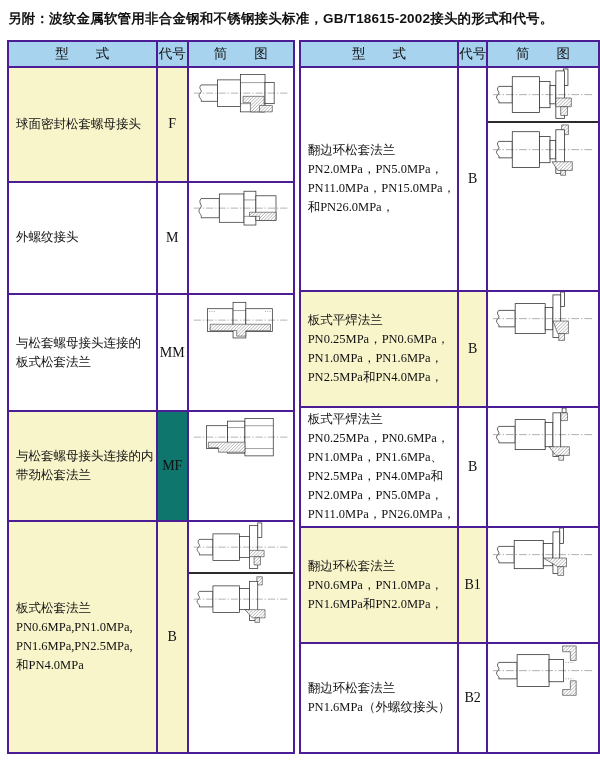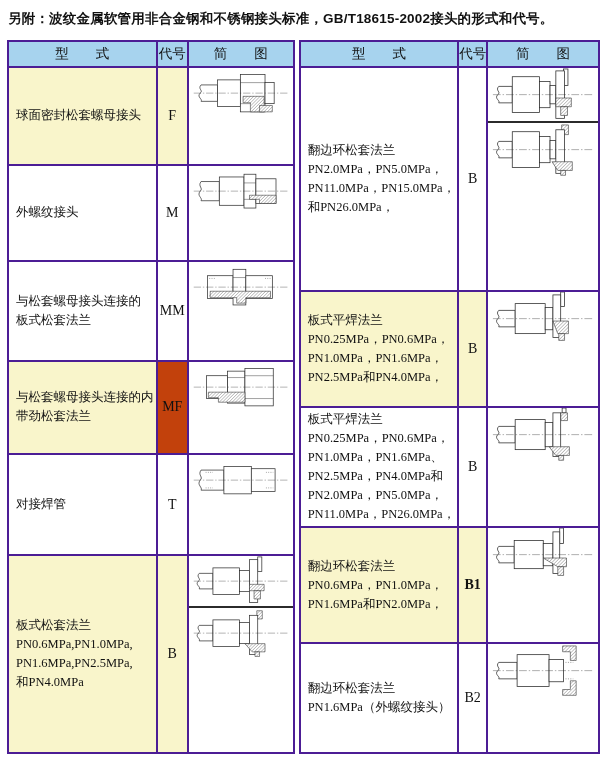--- a/index.html
+++ b/index.html
@@ -130,62 +130,37 @@
                   </svg>
                 </div>
               </div>
             </td>
           </tr>
           <tr style="height: 93px; padding-left: 7px;">
             <td class="type" style="background: rgb(249, 245, 203);">
               <div class="tline">与松套螺母接头连接的内</div>
               <div class="tline">带劲松套法兰</div>
             </td>
-            <td class="code" style="background: #c2410c;">MF</td>
+            <td class="code" style="background: #0f766e;">MF</td>
             <td class="diag">
               <div class="dstack">
                 <div class="dwrap">
                   <svg viewBox="0 0 220 110" preserveAspectRatio="xMidYMid meet">
                     <defs>
                       <pattern id="hp" width="5" height="5" patternUnits="userSpaceOnUse" patternTransform="rotate(45)">
                         <rect width="5" height="5" fill="#fff"></rect>
                         <line x1="0" y1="0" x2="0" y2="5" stroke="#555" stroke-width="1.4"></line>
                       </pattern>
                     </defs>
                     <rect class="b" x="34" y="30" width="46" height="50"></rect>
                     <rect class="b" x="80" y="20" width="38" height="70"></rect>
                     <path class="ln" d="M80 34 H118 M80 76 H118"></path>
                     <rect class="b" x="118" y="14" width="62" height="82"></rect>
                     <path class="ln" d="M118 30 H180 M118 80 H180"></path>
                     <path class="h" d="M38 66 H118 V88 H60 V78 H38 Z"></path>
-                    <path class="cl" d="M6 55 H214"></path>
-                  </svg>
-                </div>
-              </div>
-            </td>
-          </tr>
-          <tr style="height: 100px;">
-            <td class="type">
-              <div class="tline">对接焊管</div>
-            </td>
-            <td class="code">T</td>
-            <td class="diag">
-              <div class="dstack">
-                <div class="dwrap">
-                  <svg viewBox="0 0 220 110" preserveAspectRatio="xMidYMid meet">
-                    <defs>
-                      <pattern id="hp" width="5" height="5" patternUnits="userSpaceOnUse" patternTransform="rotate(45)">
-                        <rect width="5" height="5" fill="#fff"></rect>
-                        <line x1="0" y1="0" x2="0" y2="5" stroke="#555" stroke-width="1.4"></line>
-                      </pattern>
-                    </defs>
-                    <path class="b" d="M72 33 L22 33 C14 44 28 48.4 20 55 C12 66 26 70.4 22 77 L72 77 Z"></path>
-                    <rect class="b" x="72" y="25" width="60" height="60"></rect>
-                    <rect class="b" x="132" y="30" width="52" height="50"></rect>
-                    <path class="d" d="M32 38 h16 M32 72 h16 M164 38 h16 M164 72 h16"></path>
                     <path class="cl" d="M6 55 H214"></path>
                   </svg>
                 </div>
               </div>
             </td>
           </tr>
           <tr style="height: 196px;">
             <td class="type" style="background: rgb(249, 245, 203);">
               <div class="tline">板式松套法兰</div>
               <div class="tline">PN0.6MPa,PN1.0MPa,</div>
@@ -366,21 +341,21 @@
                 </div>
               </div>
             </td>
           </tr>
           <tr style="height: 116px;">
             <td class="type" style="background: rgb(249, 245, 203);">
               <div class="tline">翻边环松套法兰</div>
               <div class="tline">PN0.6MPa，PN1.0MPa，</div>
               <div class="tline">PN1.6MPa和PN2.0MPa，</div>
             </td>
-            <td class="code" style="background: rgb(249, 245, 203); font-weight: bold;">B1</td>
+            <td class="code" style="background: rgb(249, 245, 203);">B1</td>
             <td class="diag">
               <div class="dstack">
                 <div class="dwrap">
                   <svg viewBox="0 0 220 110" preserveAspectRatio="xMidYMid meet">
                     <defs>
                       <pattern id="hp" width="5" height="5" patternUnits="userSpaceOnUse" patternTransform="rotate(45)">
                         <rect width="5" height="5" fill="#fff"></rect>
                         <line x1="0" y1="0" x2="0" y2="5" stroke="#555" stroke-width="1.4"></line>
                       </pattern>
                     </defs>

